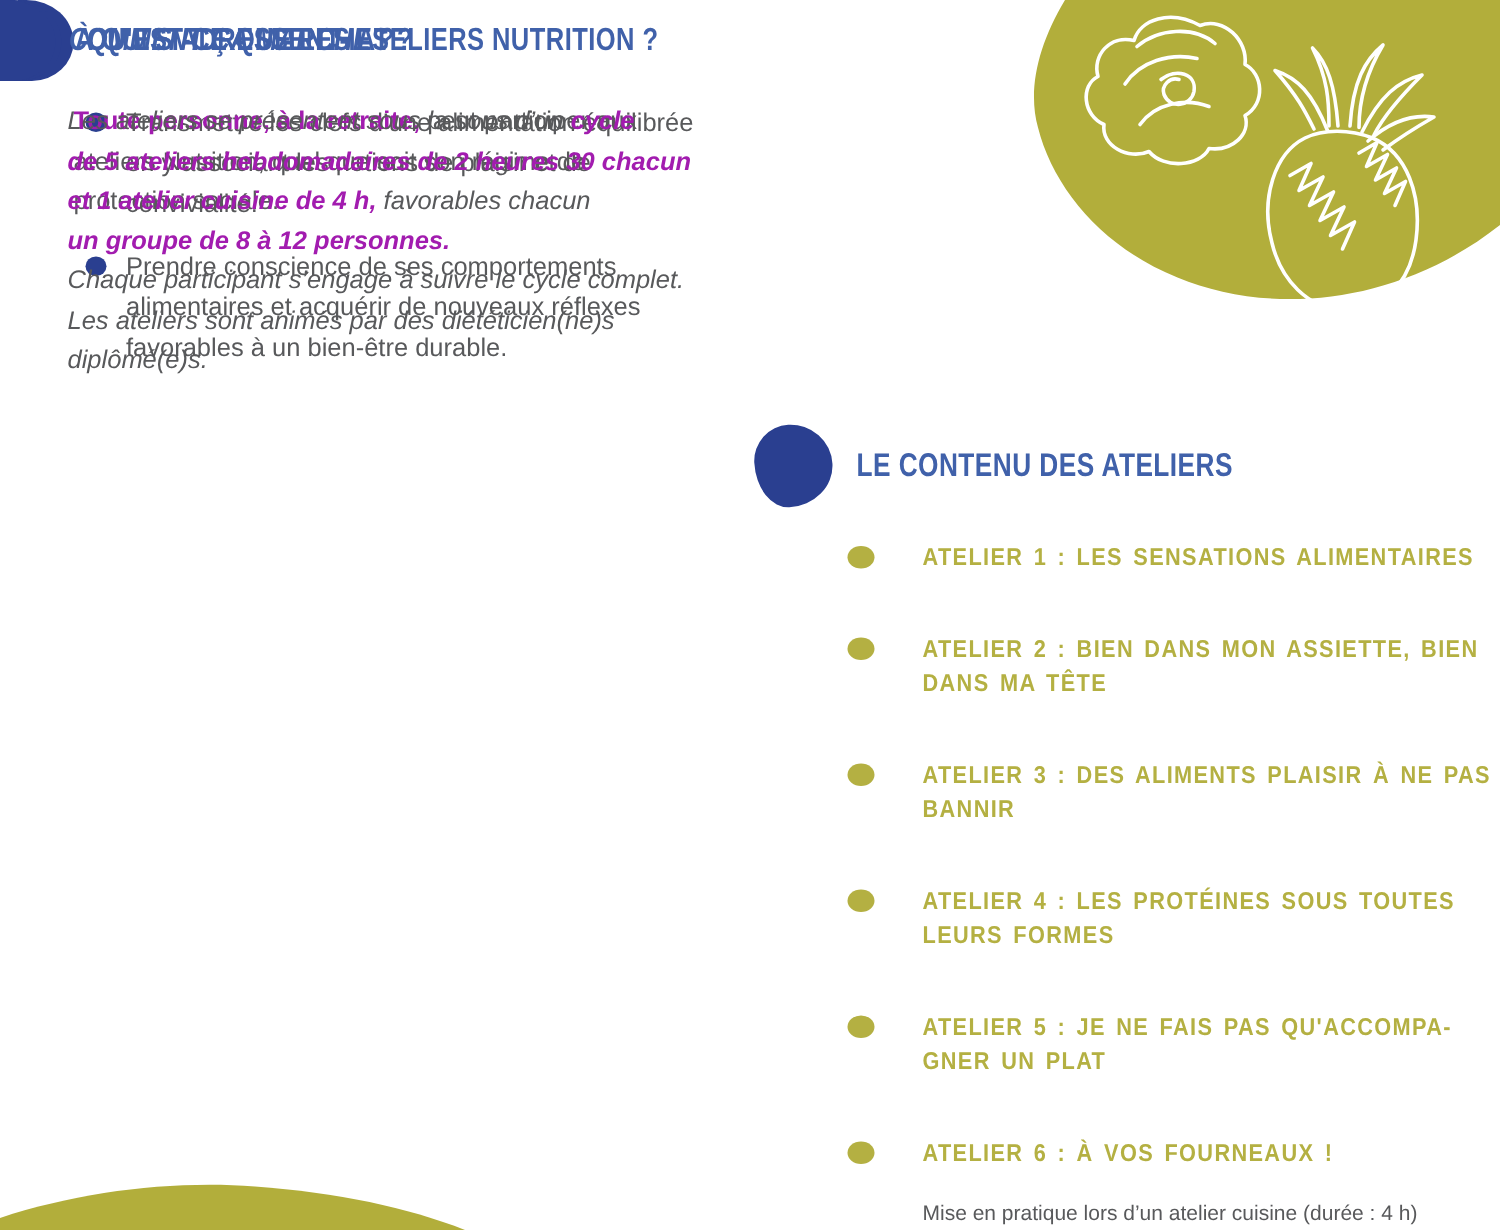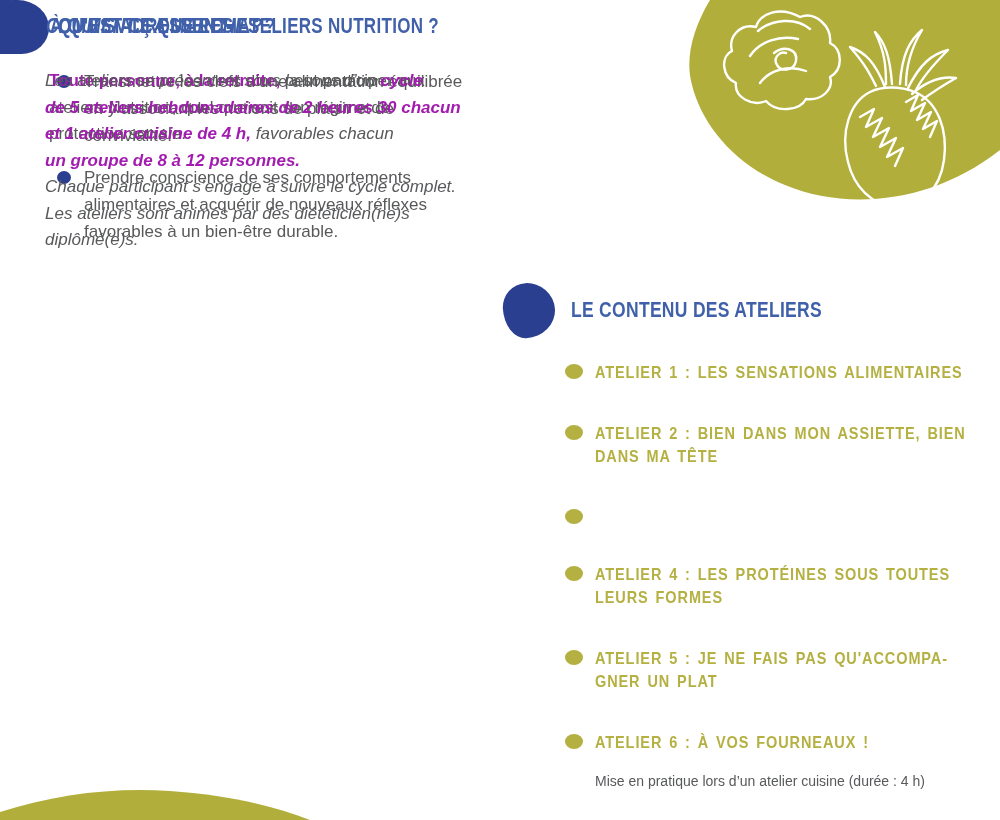--- a/index.html
+++ b/index.html
@@ -51,21 +51,21 @@
     background:#2a3f90;margin-top:7px;
   }
   .btext{margin-left:13px;}
   .ln{display:block;font-size:17px;line-height:27px;}
   .para{margin:14px 0 0 45px;}
   .para .ln{line-height:26.5px;}
   strong{font-weight:700;color:#a21caf;}
 
   
   .alist{margin:22px 0 0 62px;}
-  .aitem{display:flex;margin-bottom:38px;}
+  .aitem{display:flex;margin-bottom:38px;gap:20px;}
   .adot{
     flex:0 0 auto;width:18px;height:15px;border-radius:50%;
     background:#b4b042;margin-top:4px;
   }
   .atext{margin-left:12px;}
   .aln{
     display:block;
     font-size:14.5px;font-weight:700;letter-spacing:0.9px;word-spacing:2px;
     color:#b4b042;line-height:23px;
     transform:scaleY(1.12);transform-origin:left top;
@@ -172,20 +172,24 @@
       </div>
       <div class="aitem">
         <span class="adot"></span>
         <div class="atext">
           <span class="aln">ATELIER 2 : BIEN DANS MON ASSIETTE, BIEN</span>
           <span class="aln">DANS MA TÊTE</span>
         </div>
       </div>
       <div class="aitem">
         <span class="adot"></span>
+        <div class="atext">
+          <span class="aln">ATELIER 3 : DES ALIMENTS PLAISIR À NE PAS</span>
+          <span class="aln">BANNIR</span>
+        </div>
       </div>
       <div class="aitem">
         <span class="adot"></span>
         <div class="atext">
           <span class="aln">ATELIER 4 : LES PROTÉINES SOUS TOUTES</span>
           <span class="aln">LEURS FORMES</span>
         </div>
       </div>
       <div class="aitem">
         <span class="adot"></span>

